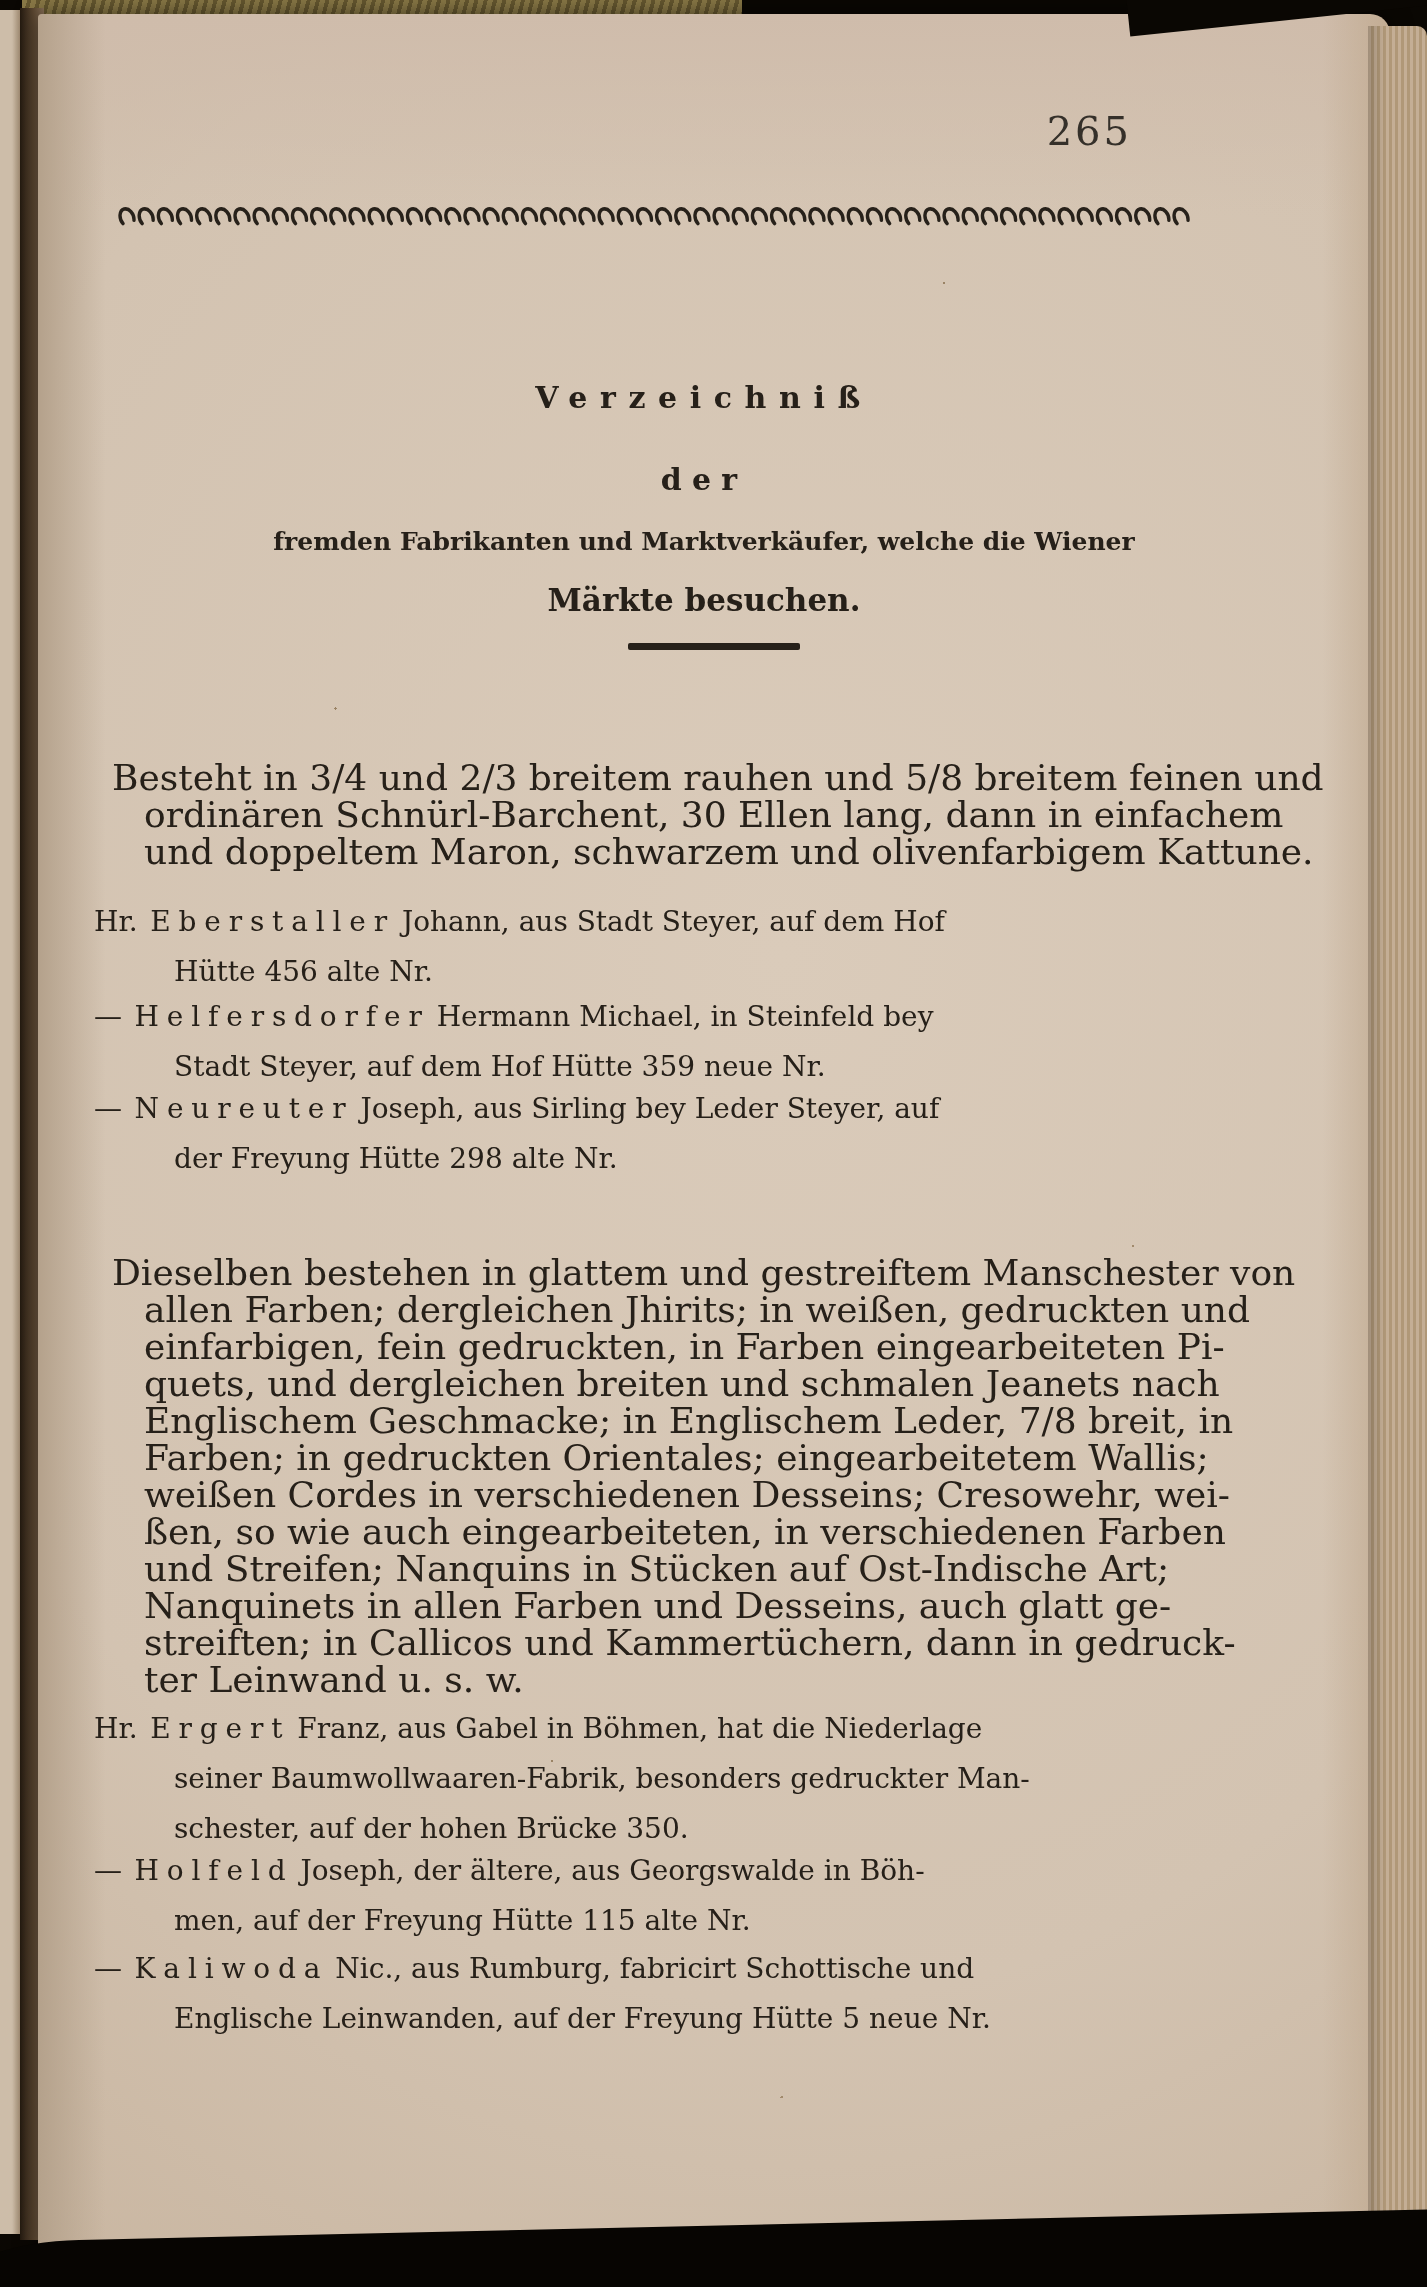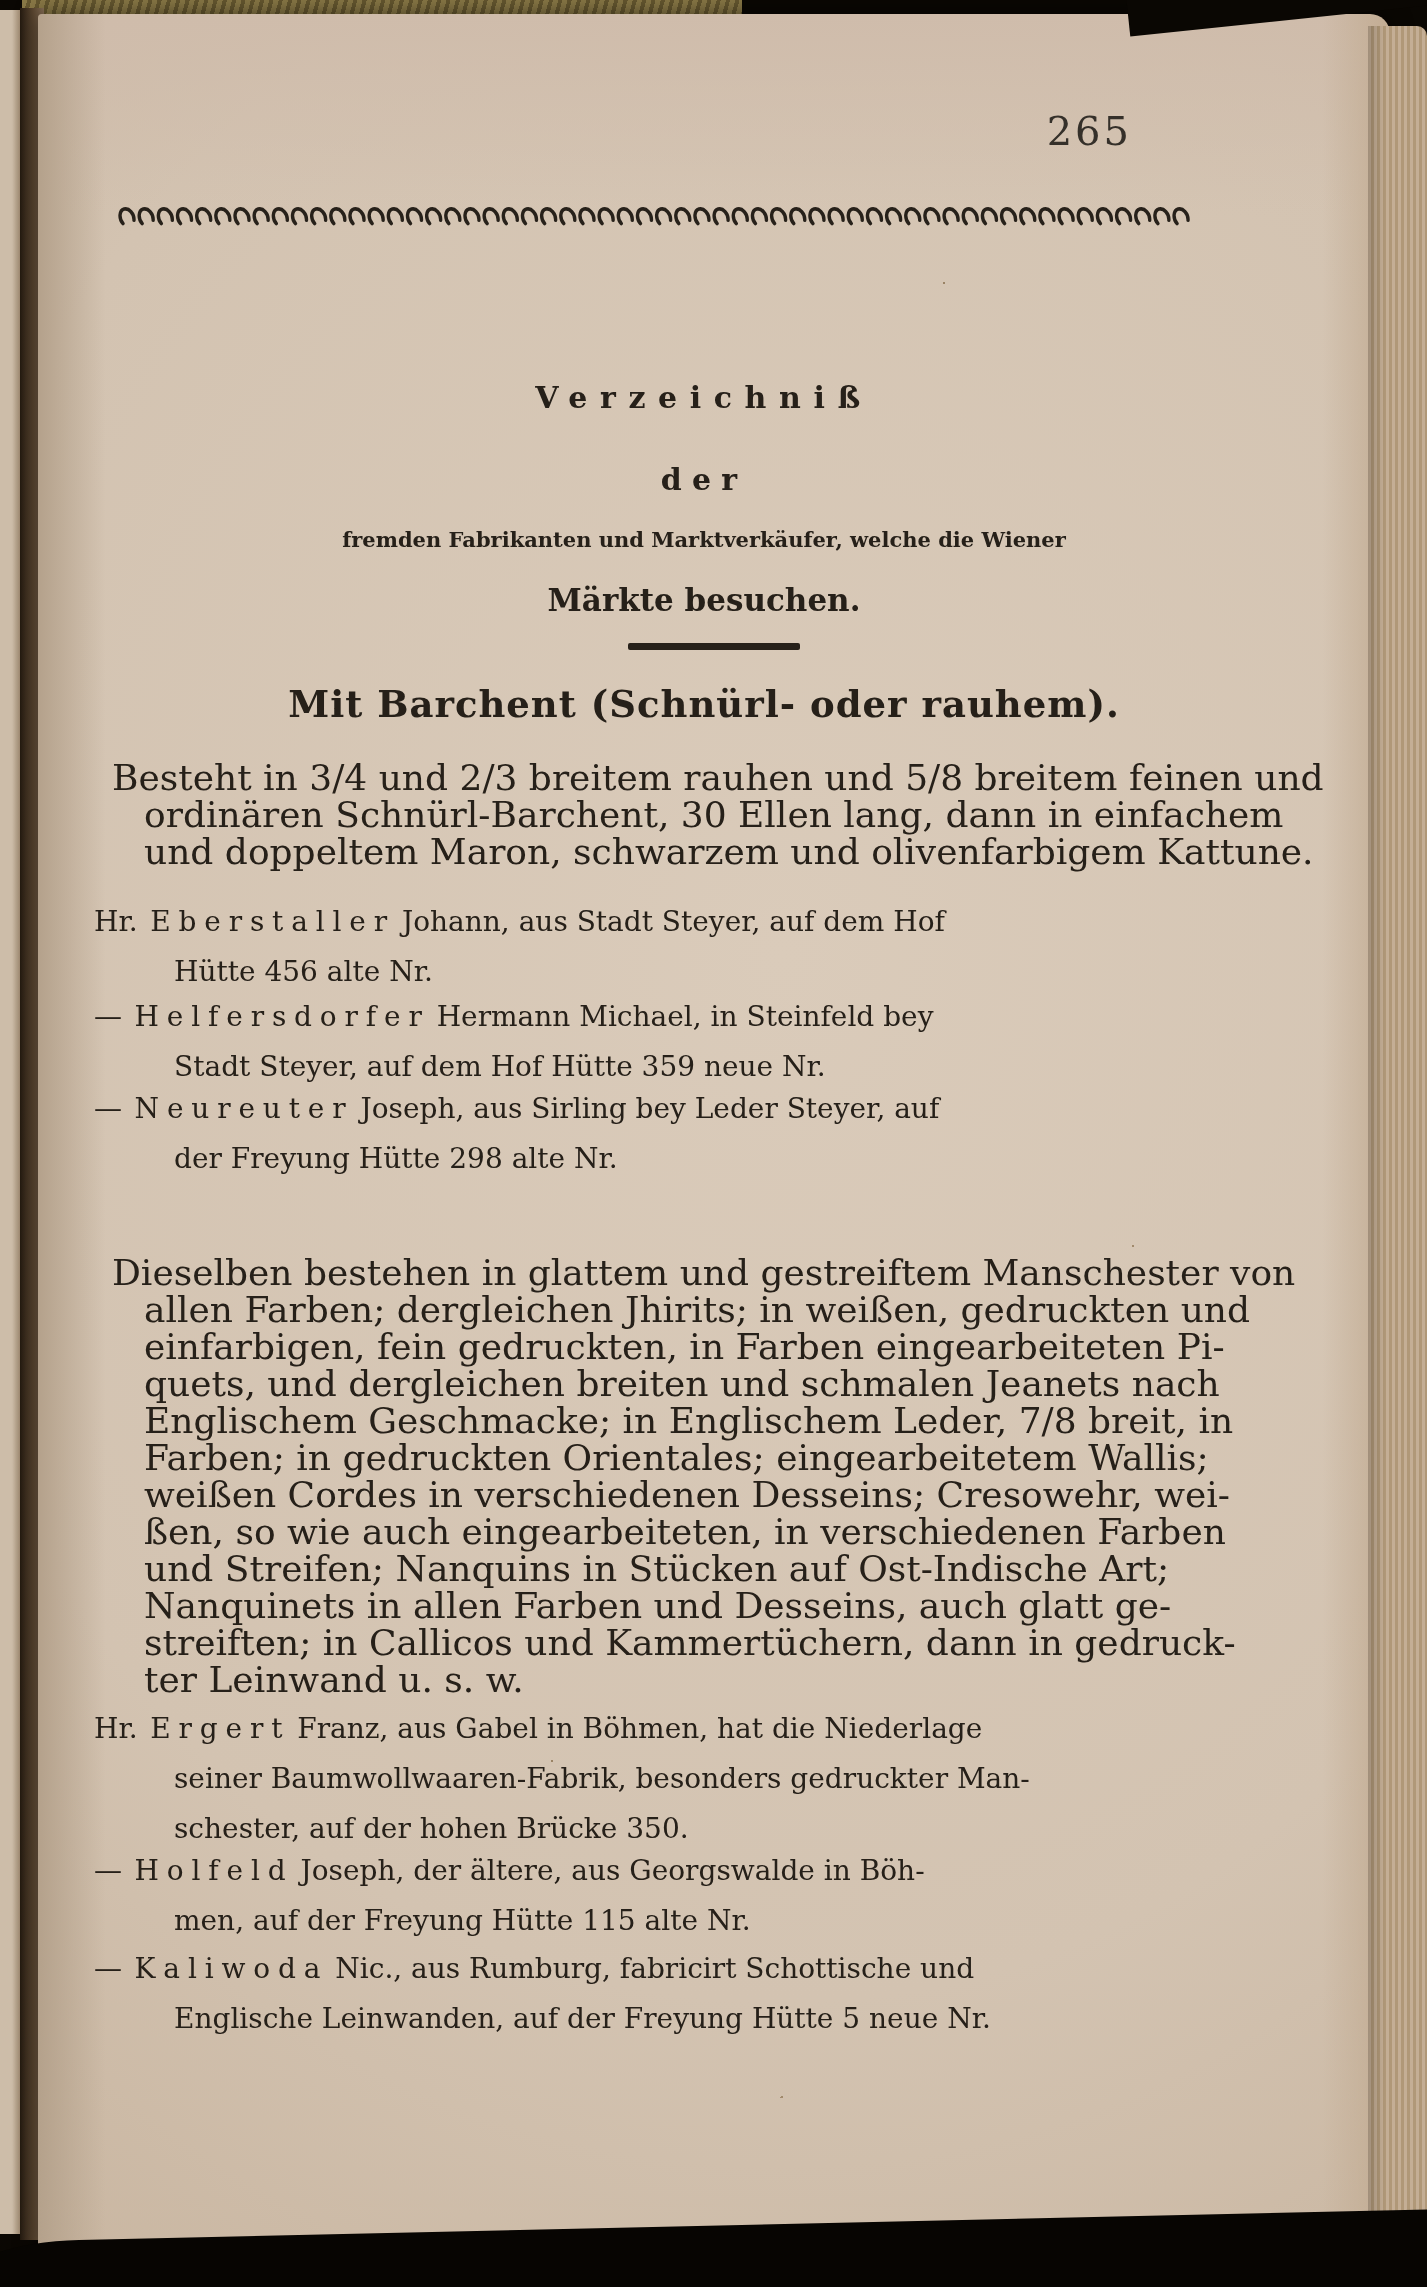--- a/index.html
+++ b/index.html
@@ -59,21 +59,21 @@
   .page *{color:#262019;}
   .abs{position:absolute;left:46px;width:1240px;}
   .centered{text-align:center;}
   .page-number{
     position:absolute;top:94px;right:258px;left:auto;width:auto;
     font-size:40px;letter-spacing:3px;color:#35302a;
   }
   .ornament{position:absolute;top:190px;left:80px;width:1078px;height:26px;}
   .main-title{top:366px;font-size:30px;font-weight:bold;letter-spacing:.42em;}
   .sub-der{top:448px;font-size:30px;font-weight:bold;letter-spacing:.34em;}
-  .title-l1{top:513px;font-size:21px;font-weight:bold;}
+  .title-l1{top:513px;font-size:25px;font-weight:bold;}
   .title-l2{top:568px;font-size:31px;font-weight:bold;}
   .divider{
     position:absolute;top:629px;left:50%;transform:translateX(-50%);
     width:172px;height:7px;background:#27211a;border-radius:2px;
   }
   .h-sec{font-size:37px;font-weight:bold;letter-spacing:1px;}
   .h1{top:668px;}
   .h2{top:1174px;}
   .para{
     left:74px;width:1230px;font-size:36px;line-height:37px;
@@ -108,21 +108,20 @@
       <path id="orn-path" fill="none" stroke="#27211a" stroke-width="3.4" stroke-linecap="round" d="M5,18 a6.5,8.5 -28 1 1 11,-3 M24.2,18 a6.5,8.5 -28 1 1 11,-3 M43.4,18 a6.5,8.5 -28 1 1 11,-3 M62.599999999999994,18 a6.5,8.5 -28 1 1 11,-3 M81.8,18 a6.5,8.5 -28 1 1 11,-3 M101,18 a6.5,8.5 -28 1 1 11,-3 M120.19999999999999,18 a6.5,8.5 -28 1 1 11,-3 M139.4,18 a6.5,8.5 -28 1 1 11,-3 M158.6,18 a6.5,8.5 -28 1 1 11,-3 M177.79999999999998,18 a6.5,8.5 -28 1 1 11,-3 M197,18 a6.5,8.5 -28 1 1 11,-3 M216.2,18 a6.5,8.5 -28 1 1 11,-3 M235.39999999999998,18 a6.5,8.5 -28 1 1 11,-3 M254.6,18 a6.5,8.5 -28 1 1 11,-3 M273.8,18 a6.5,8.5 -28 1 1 11,-3 M293,18 a6.5,8.5 -28 1 1 11,-3 M312.2,18 a6.5,8.5 -28 1 1 11,-3 M331.4,18 a6.5,8.5 -28 1 1 11,-3 M350.59999999999997,18 a6.5,8.5 -28 1 1 11,-3 M369.8,18 a6.5,8.5 -28 1 1 11,-3 M389,18 a6.5,8.5 -28 1 1 11,-3 M408.2,18 a6.5,8.5 -28 1 1 11,-3 M427.4,18 a6.5,8.5 -28 1 1 11,-3 M446.59999999999997,18 a6.5,8.5 -28 1 1 11,-3 M465.79999999999995,18 a6.5,8.5 -28 1 1 11,-3 M485,18 a6.5,8.5 -28 1 1 11,-3 M504.2,18 a6.5,8.5 -28 1 1 11,-3 M523.4,18 a6.5,8.5 -28 1 1 11,-3 M542.6,18 a6.5,8.5 -28 1 1 11,-3 M561.8,18 a6.5,8.5 -28 1 1 11,-3 M581,18 a6.5,8.5 -28 1 1 11,-3 M600.1999999999999,18 a6.5,8.5 -28 1 1 11,-3 M619.4,18 a6.5,8.5 -28 1 1 11,-3 M638.6,18 a6.5,8.5 -28 1 1 11,-3 M657.8,18 a6.5,8.5 -28 1 1 11,-3 M677,18 a6.5,8.5 -28 1 1 11,-3 M696.1999999999999,18 a6.5,8.5 -28 1 1 11,-3 M715.4,18 a6.5,8.5 -28 1 1 11,-3 M734.6,18 a6.5,8.5 -28 1 1 11,-3 M753.8,18 a6.5,8.5 -28 1 1 11,-3 M773,18 a6.5,8.5 -28 1 1 11,-3 M792.1999999999999,18 a6.5,8.5 -28 1 1 11,-3 M811.4,18 a6.5,8.5 -28 1 1 11,-3 M830.6,18 a6.5,8.5 -28 1 1 11,-3 M849.8,18 a6.5,8.5 -28 1 1 11,-3 M869,18 a6.5,8.5 -28 1 1 11,-3 M888.1999999999999,18 a6.5,8.5 -28 1 1 11,-3 M907.4,18 a6.5,8.5 -28 1 1 11,-3 M926.5999999999999,18 a6.5,8.5 -28 1 1 11,-3 M945.8,18 a6.5,8.5 -28 1 1 11,-3 M965,18 a6.5,8.5 -28 1 1 11,-3 M984.1999999999999,18 a6.5,8.5 -28 1 1 11,-3 M1003.4,18 a6.5,8.5 -28 1 1 11,-3 M1022.5999999999999,18 a6.5,8.5 -28 1 1 11,-3 M1041.8,18 a6.5,8.5 -28 1 1 11,-3 M1061,18 a6.5,8.5 -28 1 1 11,-3 "></path>
     </svg>
 
     <div class="abs centered main-title">Verzeichniß</div>
     <div class="abs centered sub-der">der</div>
     <div class="abs centered title-l1">fremden Fabrikanten und Marktverkäufer, welche die Wiener</div>
     <div class="abs centered title-l2">Märkte besuchen.</div>
 
     <div class="divider"></div>
 
-    <div class="abs centered h-sec h1">Mit Barchent (Schnürl- oder rauhem).</div>
     <div class="abs para p1">Besteht in 3/4 und 2/3 breitem rauhen und 5/8 breitem feinen und
 ordinären Schnürl-Barchent, 30 Ellen lang, dann in einfachem
 und doppeltem Maron, schwarzem und olivenfarbigem Kattune.</div>
 
     <div class="abs entry e1">
       <div class="first"><span class="prefix">Hr.</span><span class="sperr">Eberstaller</span><span>Johann, aus Stadt Steyer, auf dem Hof</span></div>
       <div class="cont">Hütte 456 alte Nr.</div>
     </div>
     <div class="abs entry e2">
       <div class="first"><span class="prefix">—</span><span class="sperr">Helfersdorfer</span><span>Hermann Michael, in Steinfeld bey</span></div>

